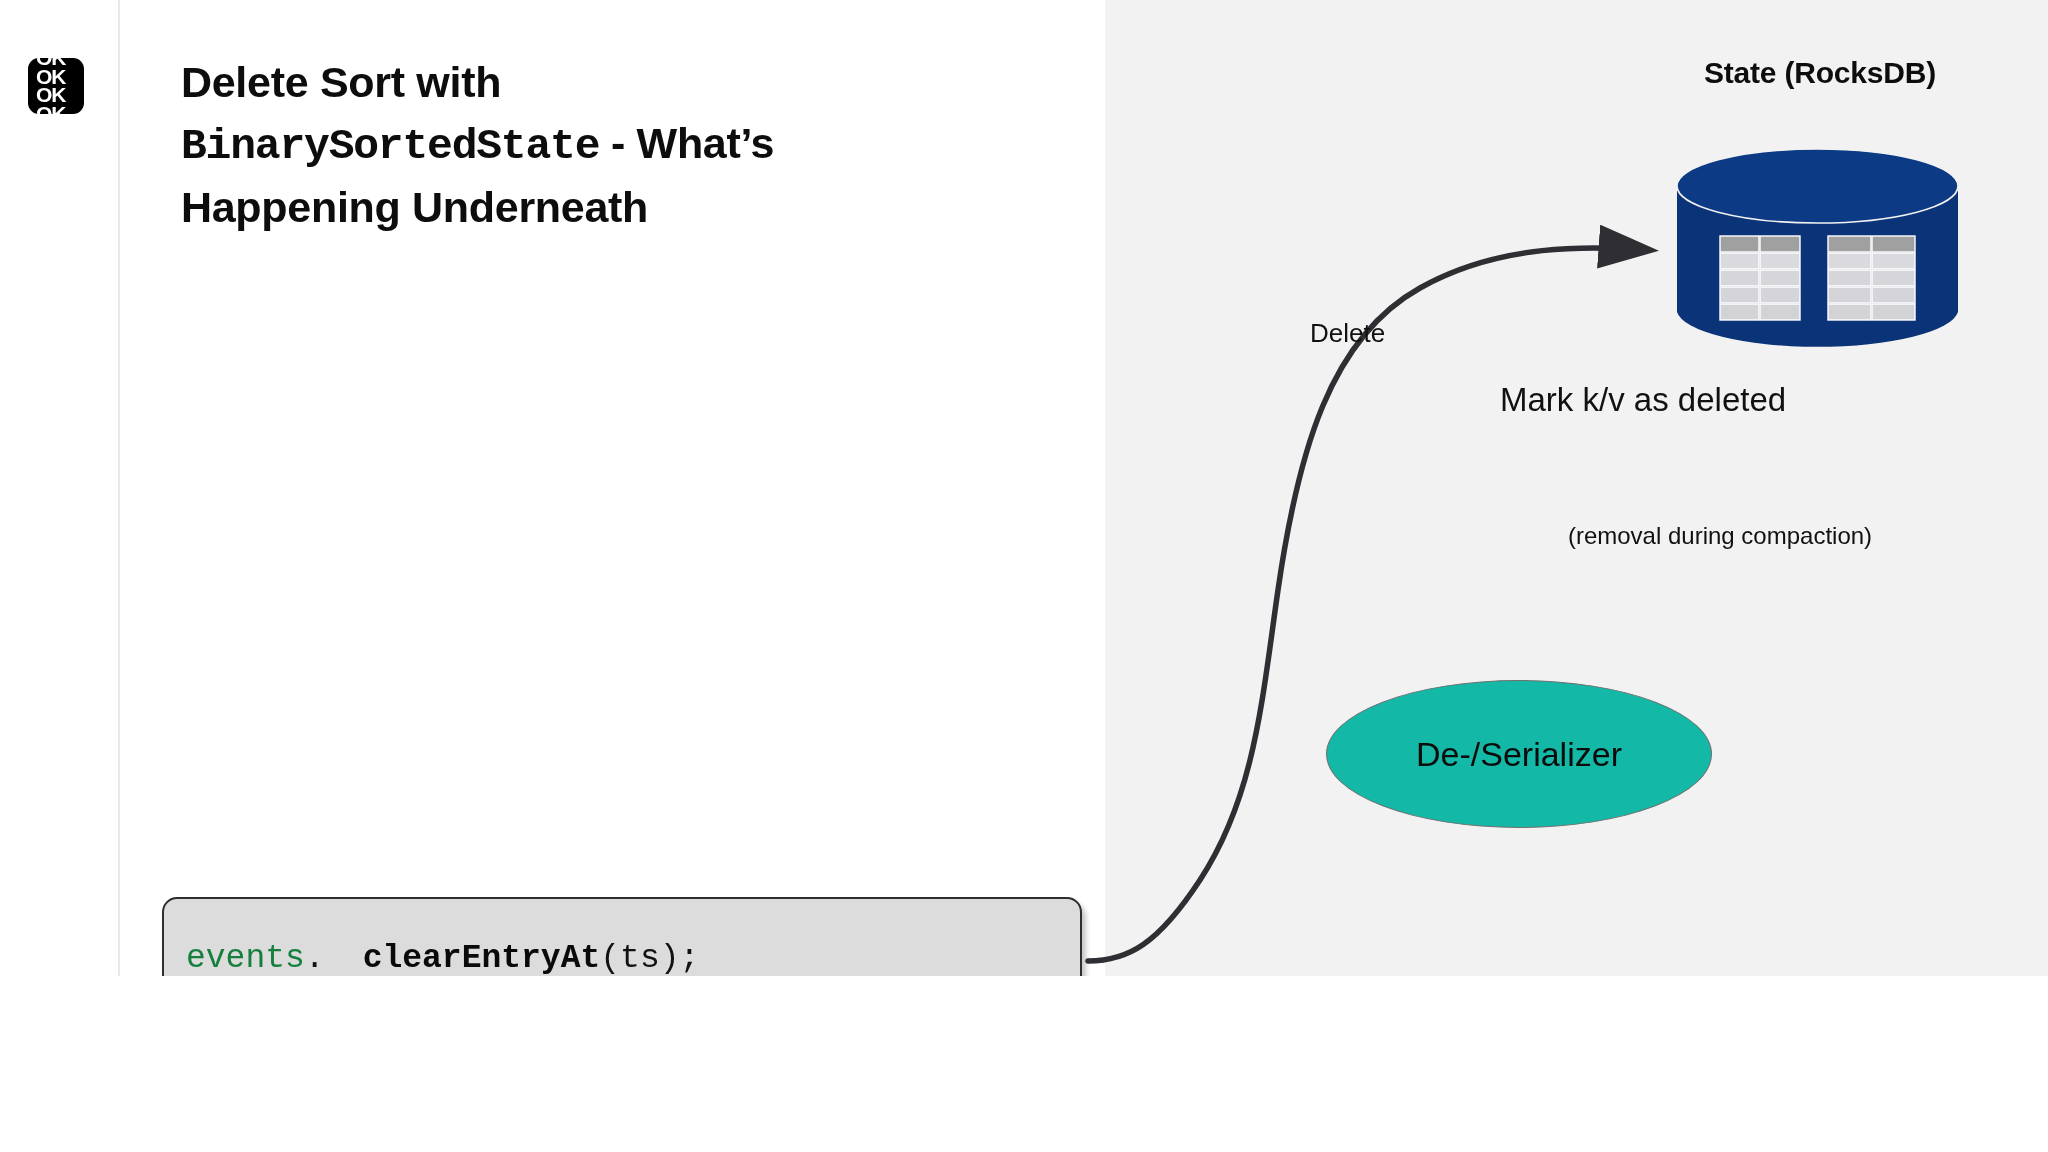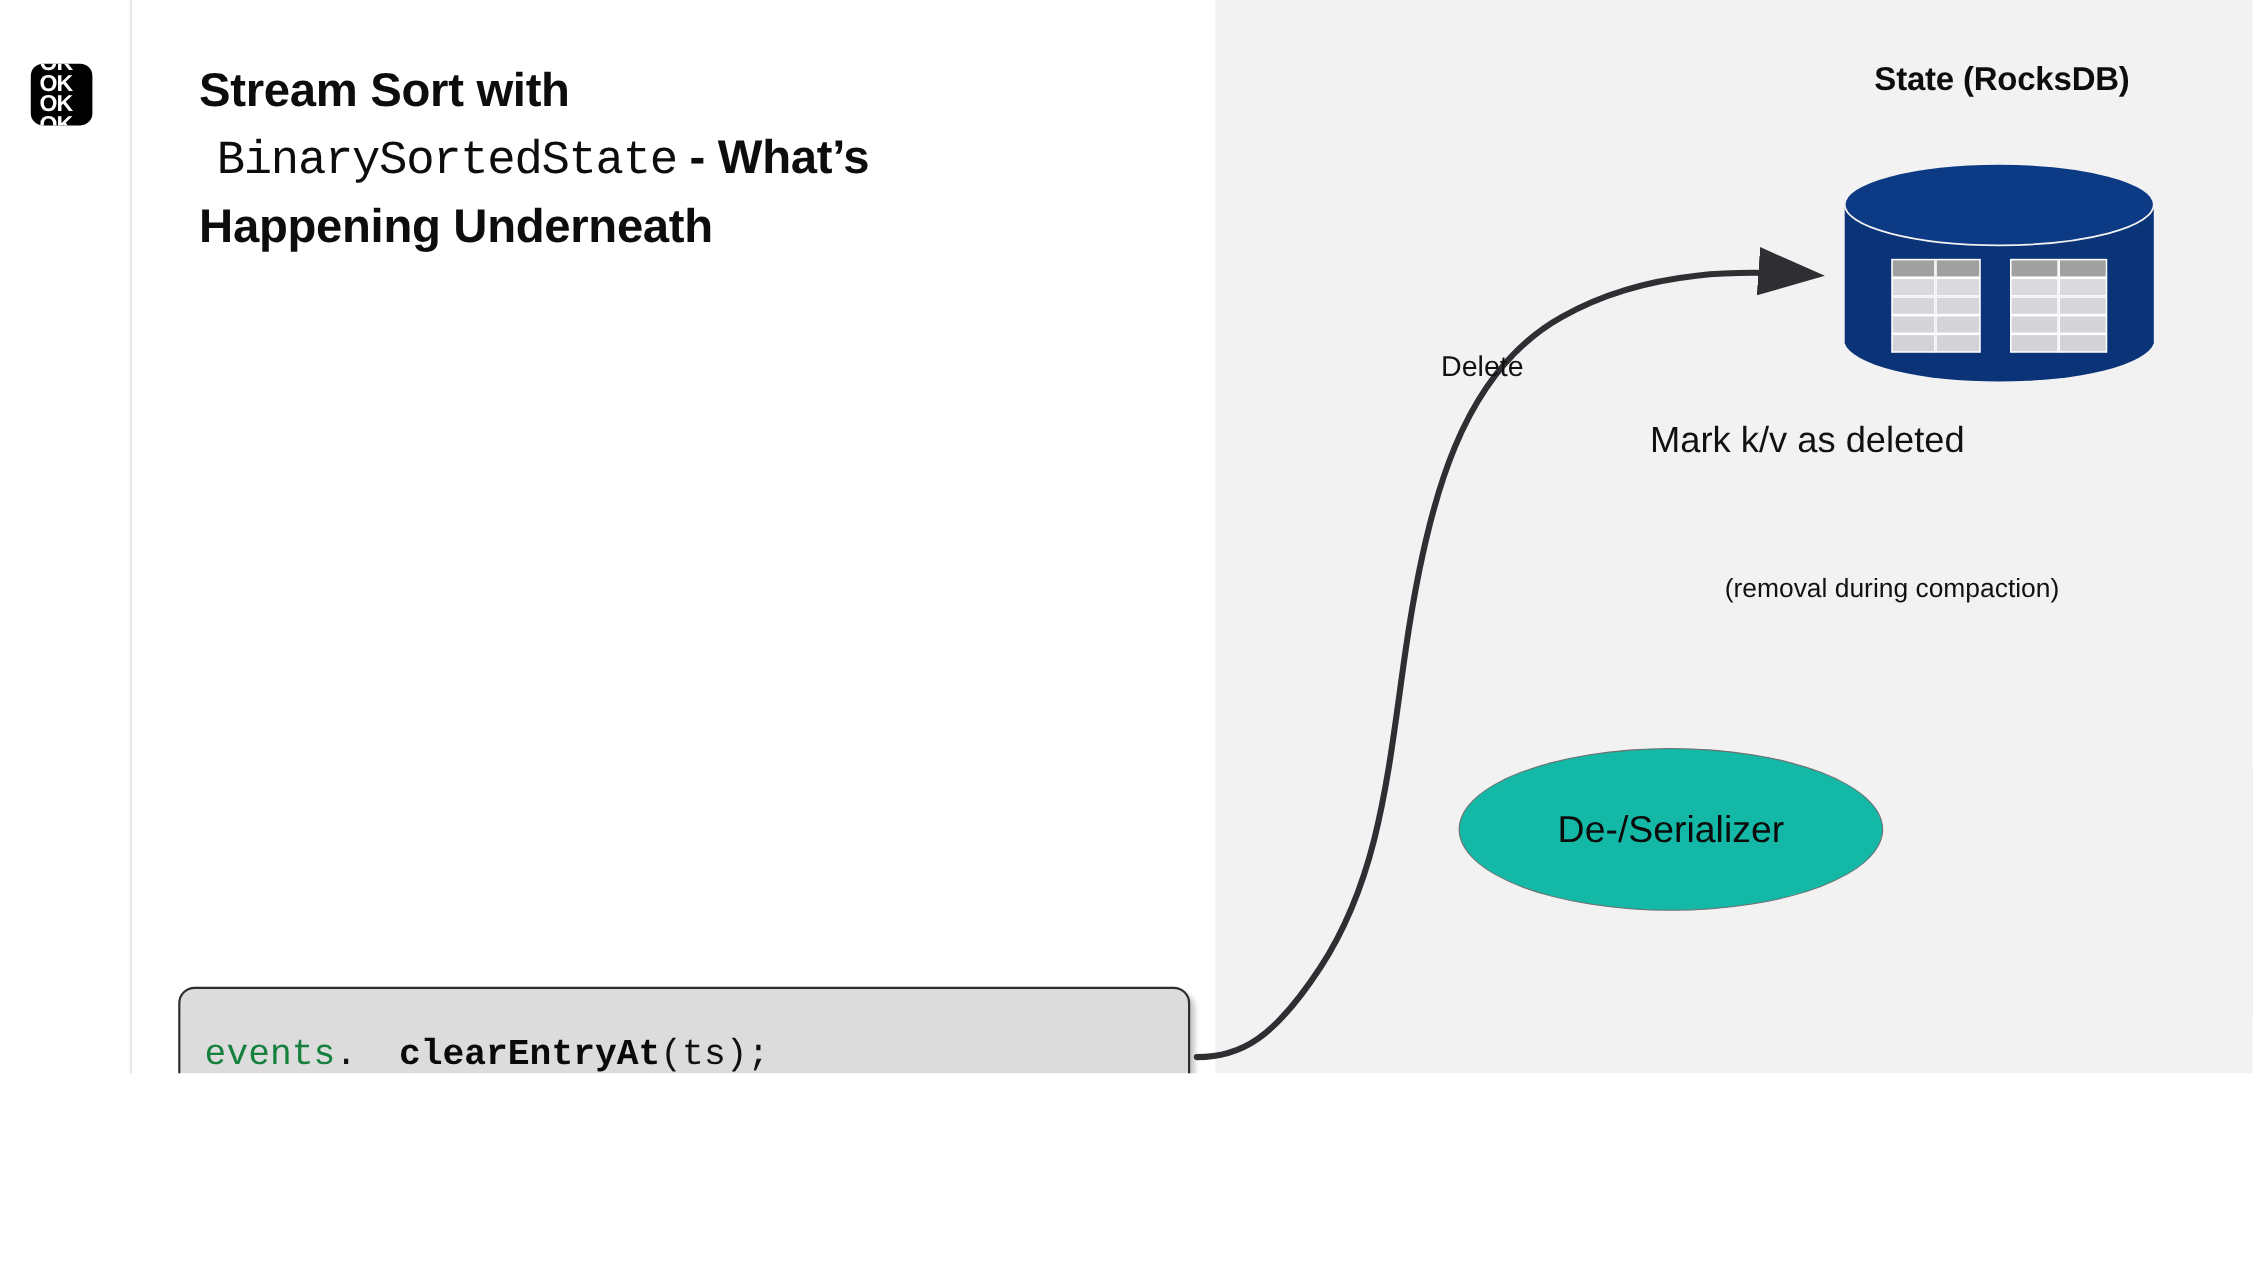--- a/index.html
+++ b/index.html
@@ -68,23 +68,22 @@
     top: 52px;
     width: 790px;
     font-size: 43px;
     line-height: 61px;
     font-weight: bold;
     color: #0d0d0d;
     letter-spacing: -0.3px;
   }
   #title .mono {
     font-family: "Liberation Mono", monospace;
-    font-weight: normal;
+    font-weight: bold;
     letter-spacing: -1.2px;
-    margin-left: 16px;
   }
 
   
   #code-box {
     position: absolute;
     left: 162px;
     top: 897px;
     width: 920px;
     height: 125px;
     background: #dcdcdc;
@@ -200,21 +199,21 @@
 <div id="slide">
 
   <div id="right-panel"></div>
 
   <div id="left-rule"></div>
 
   <div id="logo">
     <div class="ok-stack">OK<br>OK<br>OK<br>OK</div>
   </div>
 
-  <div id="title"><span>Stream Sort with</span><br><span class="mono">BinarySortedState</span><span> - What’s</span><br><span>Happening Underneath</span></div>
+  <div id="title"><span>Delete Sort with</span><br><span class="mono">BinarySortedState</span><span> - What’s</span><br><span>Happening Underneath</span></div>
 
   <div id="code-box">
     <div id="code-text"><span class="ident">events</span><span class="punct">.</span><span class="method">clearEntryAt</span><span class="punct">(ts);</span></div>
   </div>
 
   <svg id="arrow-layer" viewBox="0 0 2048 1152" xmlns="http://www.w3.org/2000/svg">
     <defs>
       <marker id="ah" markerWidth="11" markerHeight="8" refX="9" refY="4" orient="auto" markerUnits="strokeWidth">
         <path d="M0,0 L11,4 L0,8 z" fill="#2e2e33"></path>
       </marker>

